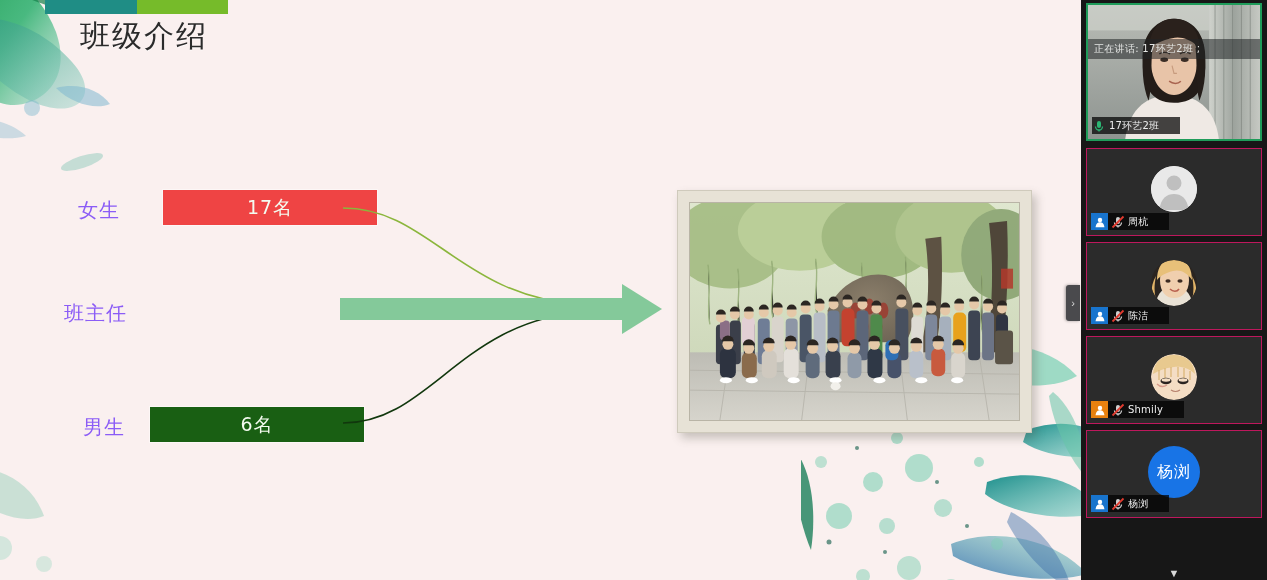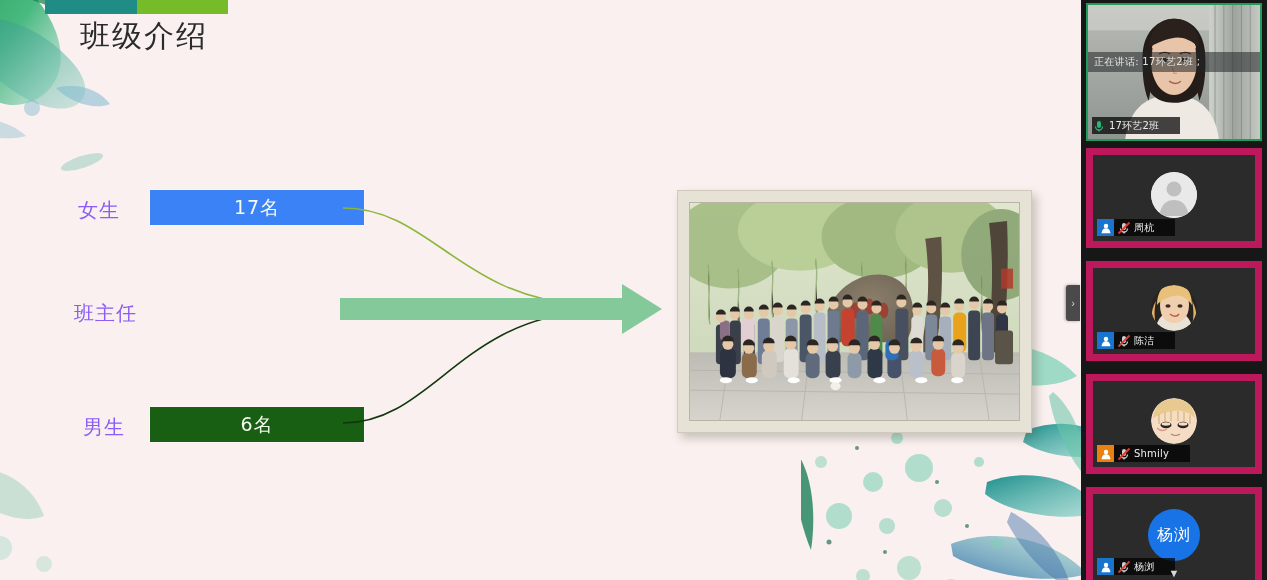--- a/index.html
+++ b/index.html
@@ -44,21 +44,21 @@
     text-shadow: 0 1px 1px rgba(255,255,255,.7);
   }
 
   
   .row-label {
     position: absolute;
     font-size: 20px; color: #8b5cf6; letter-spacing: 1px;
     font-family: "DejaVu Sans", "Liberation Sans", sans-serif;
   }
   #label-girls   { left: 78px;  top: 197px; }
-  #label-teacher { left: 74px;  top: 300px; }
+  #label-teacher { left: 64px;  top: 300px; }
   #label-boys    { left: 76px;  top: 414px; margin-left: 7px; }
 
   
   .value-bar {
     position: absolute; left: 150px; width: 214px; height: 35px;
     display: flex; align-items: center; justify-content: center;
     color: #f4fbf0; font-size: 19px; letter-spacing: 1px;
     font-family: "DejaVu Sans", "Liberation Sans", sans-serif;
     box-shadow: 0 0 0 1px rgba(255,255,255,.45);
   }
@@ -92,36 +92,36 @@
 
   
   #panel {
     position: absolute; left: 1081px; top: 0;
     width: 186px; height: 580px;
     background: #171717;
     padding: 3px 4px 0 5px;
   }
   .tile {
     position: relative;
-    width: 176px; height: 100px;
+    width: 176px; height: 88px;
     background: #2b2b2b;
-    border: 7px solid #be185d;
-    margin-bottom: 13px;
+    border: 1px solid #be185d;
+    margin-bottom: 6px;
     overflow: hidden;
   }
   .tile.active {
     border: 2px solid #1f9c5a;
     height: 138px;
     margin-bottom: 7px;
   }
   .tile-video { position: absolute; inset: 0; }
 
   
   #speaking-banner {
-    position: absolute; left: 0; top: 47px; width: 100%;
+    position: absolute; left: 0; top: 34px; width: 100%;
     padding: 3px 6px;
     background: rgba(32,36,38,.55);
     color: #e4e6e4; font-size: 10px; letter-spacing: .3px;
     font-family: "DejaVu Sans", "Liberation Sans", sans-serif;
     white-space: nowrap; overflow: hidden;
   }
 
   
   .name-badge {
     position: absolute; left: 4px; bottom: 5px;
@@ -267,21 +267,21 @@
 
     <div id="bar-teal"></div>
     <div id="bar-green"></div>
 
     <div id="slide-title">班级介绍</div>
 
     <div class="row-label" id="label-girls">女生</div>
     <div class="row-label" id="label-teacher">班主任</div>
     <div class="row-label" id="label-boys">男生</div>
 
-    <div class="value-bar" id="bar-girls" style="background: #3b82f6;">17名</div>
+    <div class="value-bar" id="bar-girls" style="background: #ef4444; margin-left: 13px;">17名</div>
     <div class="value-bar" id="bar-boys" style="background: rgb(25, 95, 19);">6名</div>
 
     <svg id="connectors" viewBox="0 0 340 260">
       <path d="M3 28 C 90 28, 120 118, 245 125" fill="none" stroke="#8bb63c" stroke-width="1.6"></path>
       <path d="M3 243 C 90 243, 120 140, 245 132" fill="none" stroke="#11370d" stroke-width="1.6"></path>
       <g>
         <rect x="0" y="118" width="288" height="22" fill="#84c99a"></rect>
         <polygon points="282,104 322,129 282,154" fill="#84c99a"></polygon>
       </g>
     </svg>

